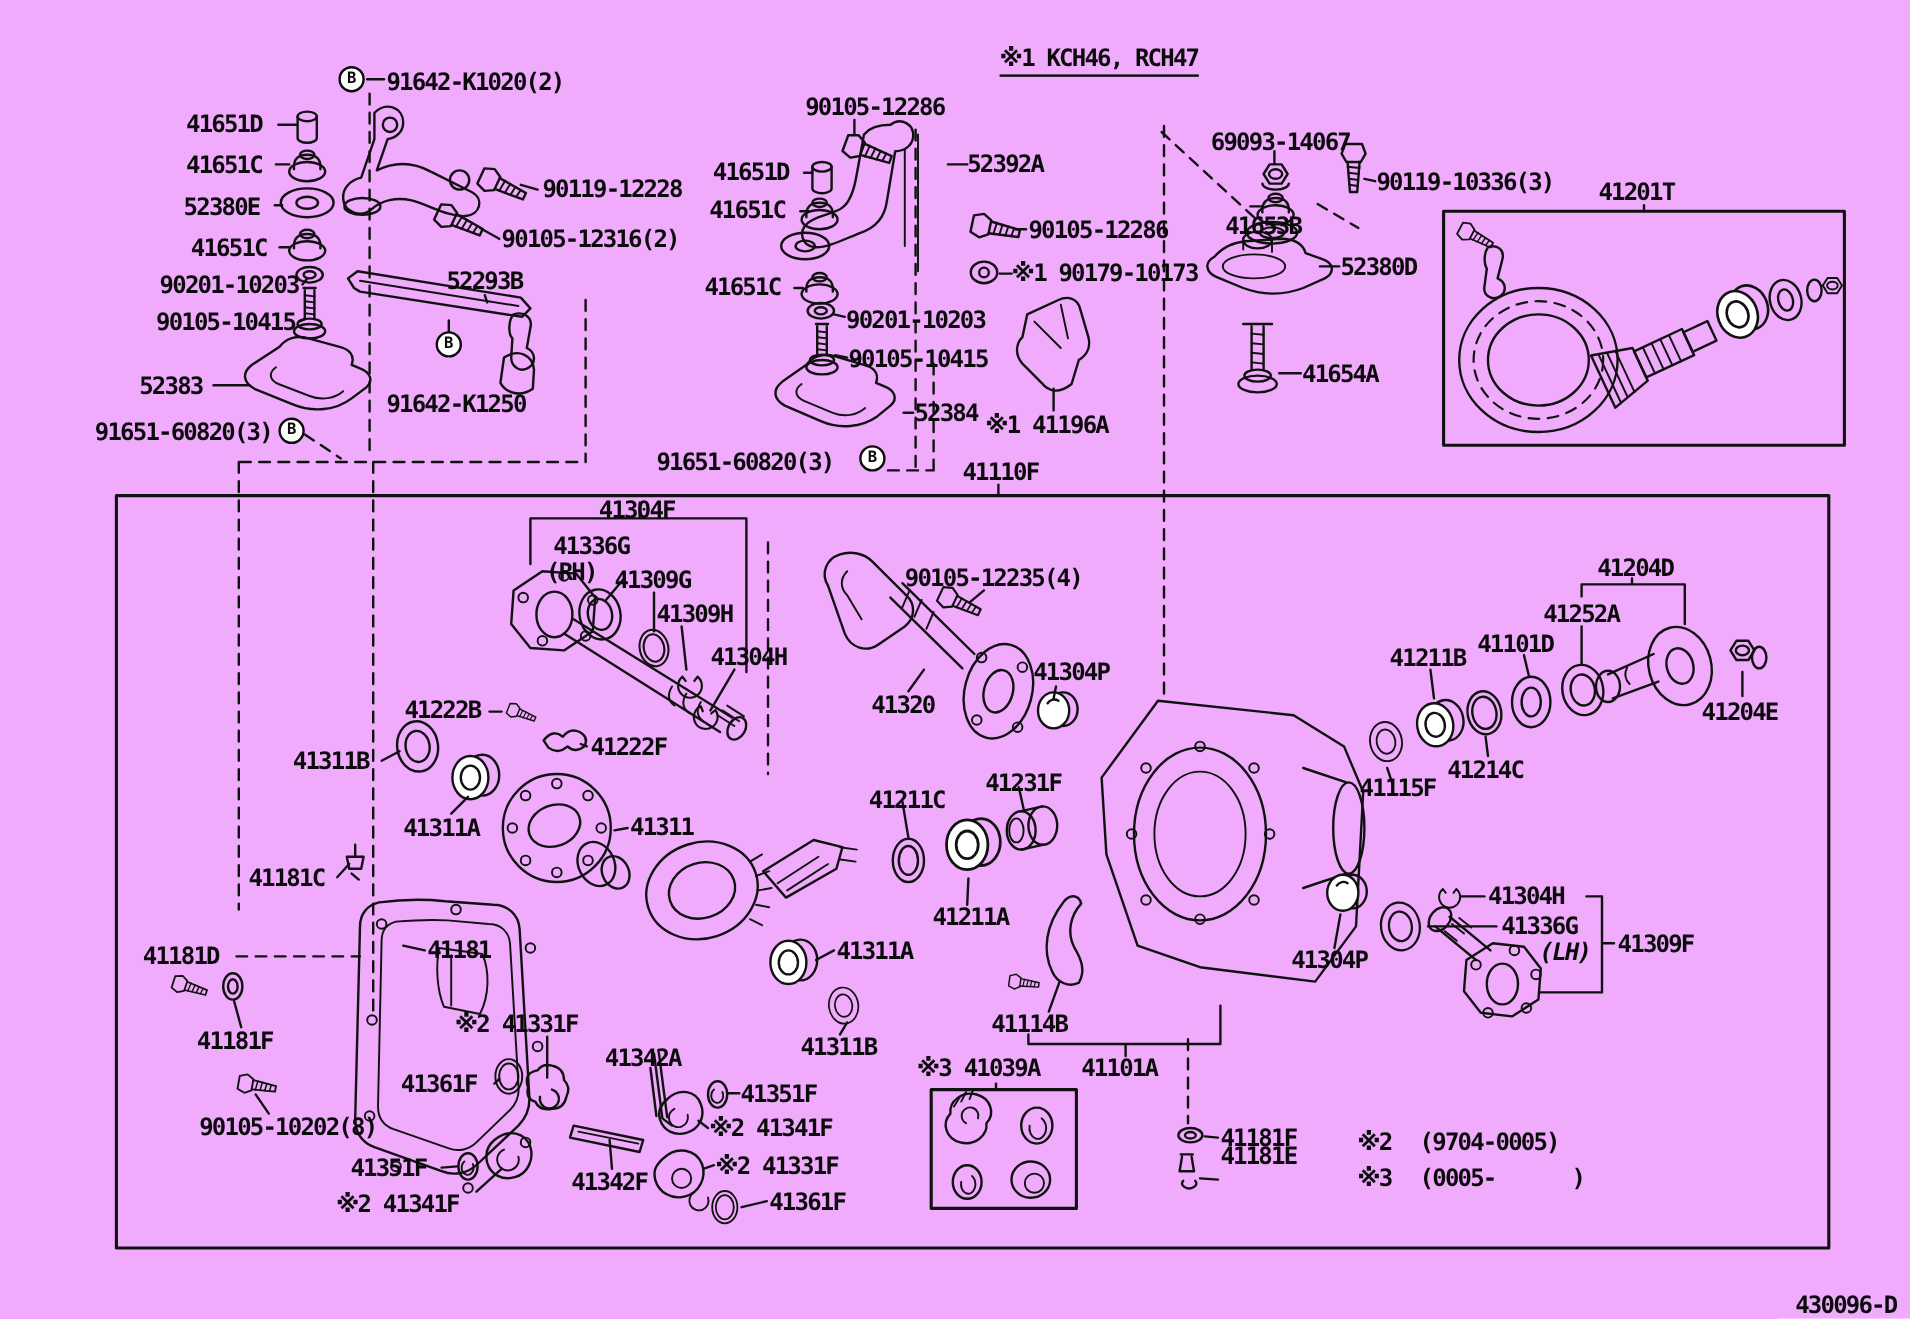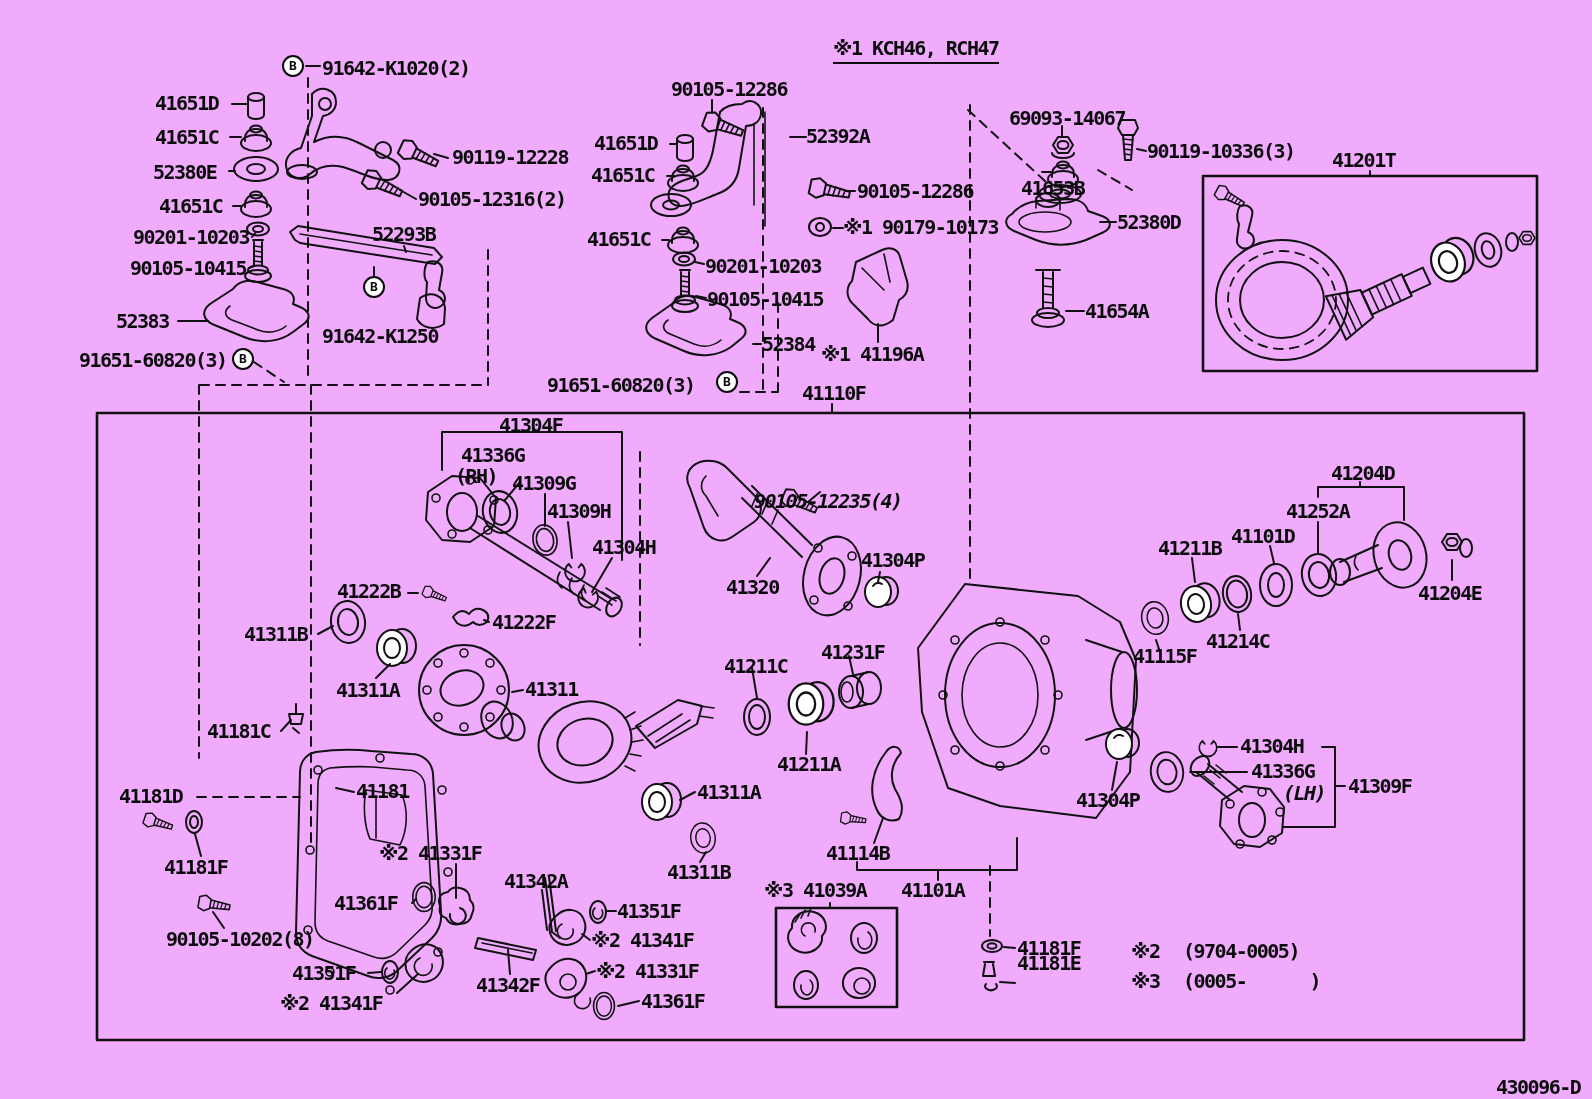--- a/index.html
+++ b/index.html
@@ -485,21 +485,21 @@
       <div class="label" style="left: 1085px; top: 301px;">41654A</div>
       <div class="label" style="left: 1332px; top: 150px;">41201T</div>
       <div class="label" style="left: 547px; top: 375px;">91651-60820(3)</div>
       <div class="label" style="left: 802px; top: 383px;">41110F</div>
       <div class="label" style="left: 499px; top: 415px;">41304F</div>
       <div class="label" style="left: 461px; top: 445px;">41336G</div>
       <div class="label" style="left: 455px; top: 466px;">(RH)</div>
       <div class="label" style="left: 512px; top: 473px;">41309G</div>
       <div class="label" style="left: 547px; top: 501px;">41309H</div>
       <div class="label" style="left: 592px; top: 537px;">41304H</div>
-      <div class="label" style="left: 754px; top: 491px; font-style: italic;">90105-12235(4)</div>
+      <div class="label" style="left: 754px; top: 471px;">90105-12235(4)</div>
       <div class="label" style="left: 726px; top: 577px;">41320</div>
       <div class="label" style="left: 861px; top: 550px;">41304P</div>
       <div class="label" style="left: 337px; top: 581px;">41222B</div>
       <div class="label" style="left: 492px; top: 612px;">41222F</div>
       <div class="label" style="left: 244px; top: 624px;">41311B</div>
       <div class="label" style="left: 336px; top: 680px;">41311A</div>
       <div class="label" style="left: 525px; top: 679px;">41311</div>
       <div class="label" style="left: 207px; top: 721px;">41181C</div>
       <div class="label" style="left: 119px; top: 786px;">41181D</div>
       <div class="label" style="left: 356px; top: 781px;">41181</div>

